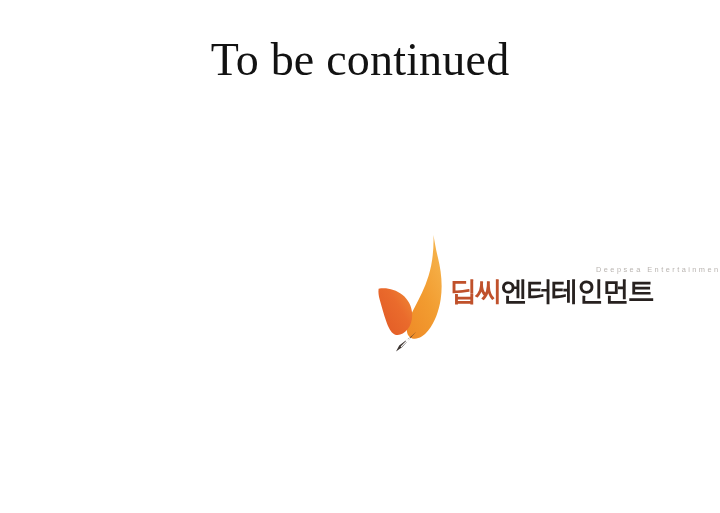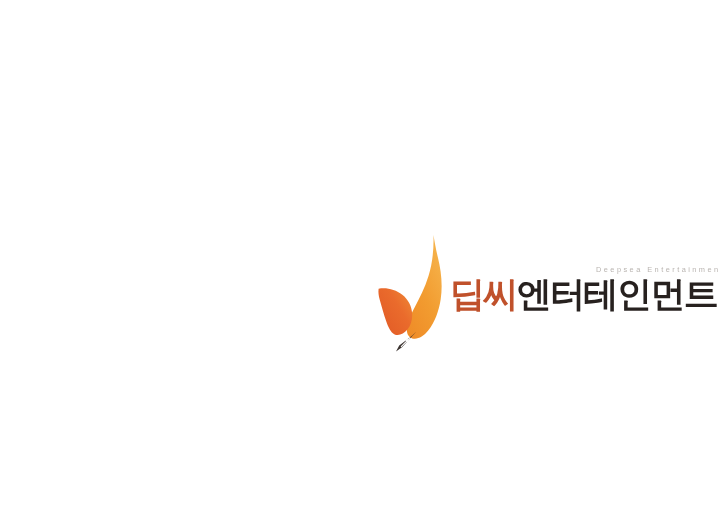--- a/index.html
+++ b/index.html
@@ -78,38 +78,41 @@
 
   #logo-hangul {
     position: absolute;
     left: 0;
     top: 11px;
     white-space: nowrap;
     line-height: 1;
   }
   .hangul-main {
     font-family: "DejaVu Sans", "Liberation Sans", sans-serif;
-    font-size: 35px;
+    font-size: 27px;
     font-weight: 700;
     line-height: 1;
     letter-spacing: -1.6px;
   }
   .hangul-brand {
     color: #c0512b;
   }
   .hangul-word {
     color: #27211f;
     margin-top: 44px;
   }
 </style>
 </head>
 <body>
 
 <div id="page">
 
+  <div id="title-block">
+    <span id="title-text">To be continued</span>
+  </div>
 
   <div id="logo-lockup">
 
     <div id="logo-mark">
       <svg viewBox="0 0 82 122" width="82" height="122" xmlns="http://www.w3.org/2000/svg">
         <defs>
           <linearGradient id="flameGrad" x1="0.15" y1="1" x2="0.85" y2="0">
             <stop offset="0%" stop-color="#ef8c28"></stop>
             <stop offset="45%" stop-color="#f29c30"></stop>
             <stop offset="100%" stop-color="#f6b54e"></stop>

